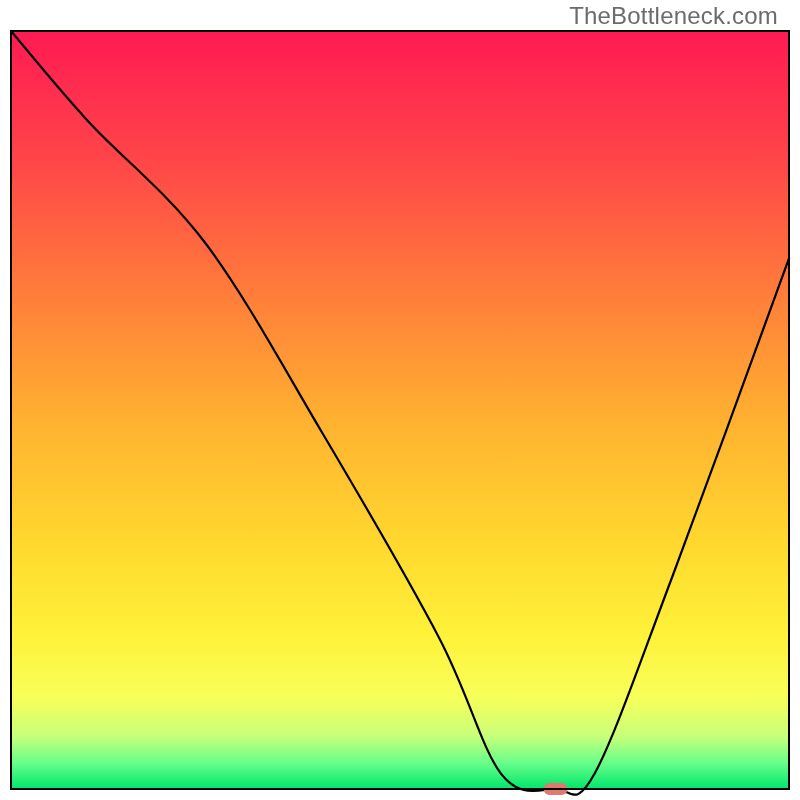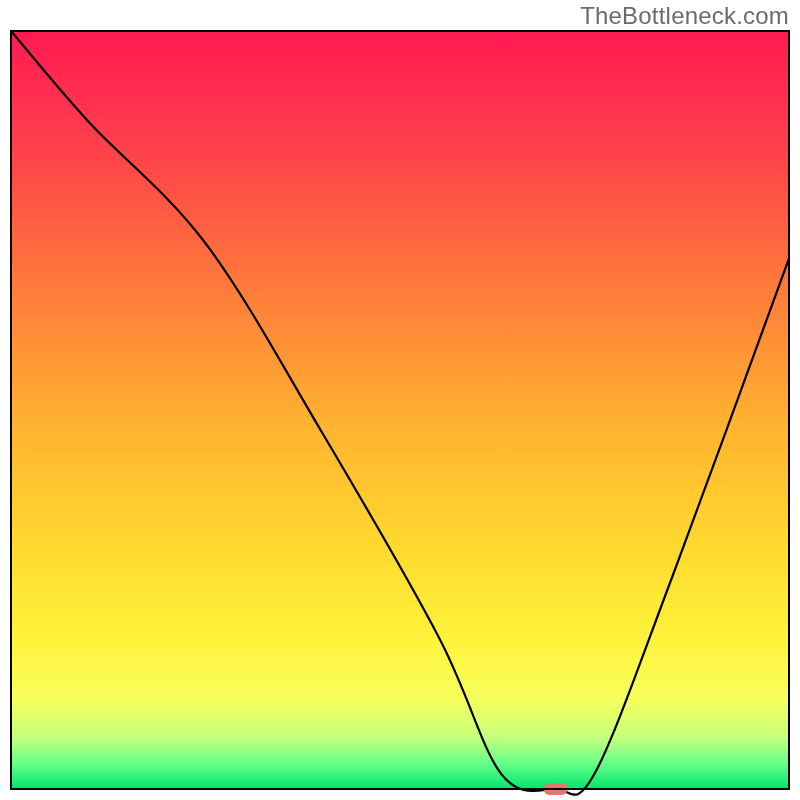--- a/index.html
+++ b/index.html
@@ -11,21 +11,21 @@
     background: #fff;
   }
   .chart-wrap {
     position: relative;
     width: 800px;
     height: 800px;
   }
   .watermark {
     position: absolute;
     top: 2px;
-    right: 11px;
+    right: 22px;
     font-family: Arial, Helvetica, sans-serif;
     font-size: 24px;
     font-weight: 400;
     color: #6b6b6b;
     letter-spacing: 0.2px;
   }
   svg {
     display: block;
   }
 </style>

